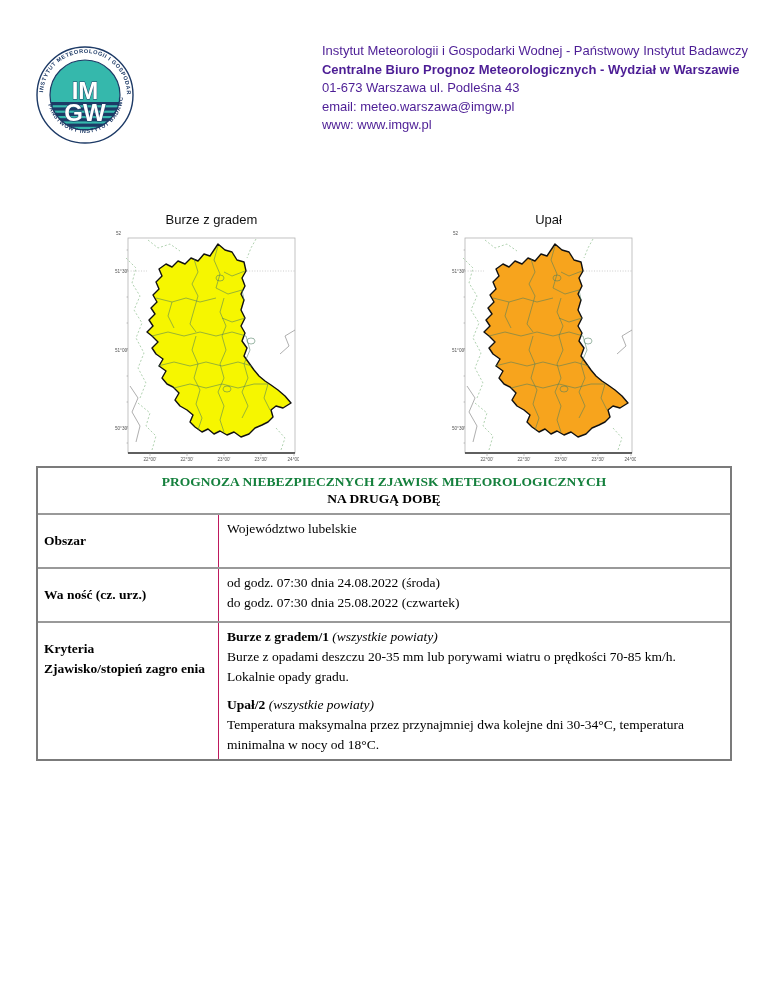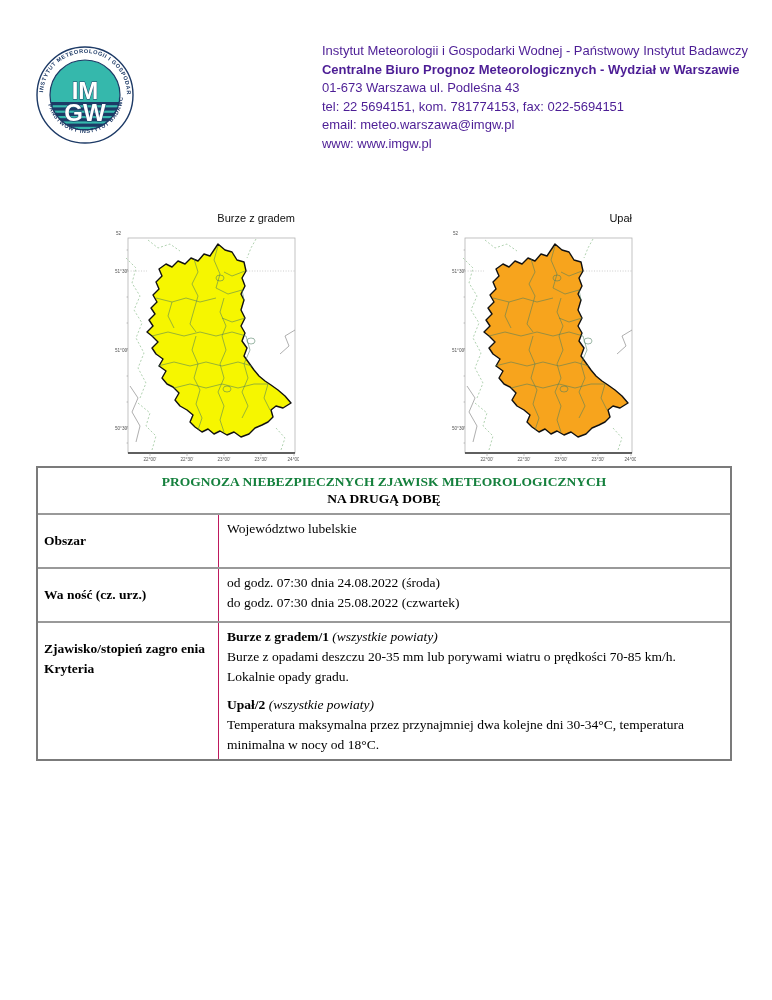--- a/index.html
+++ b/index.html
@@ -7,22 +7,22 @@
         font-family:"Liberation Sans",sans-serif;overflow:hidden;}
 
   
   .logo-wrap{position:absolute;left:34px;top:44px;width:102px;height:102px;}
   .header-block{position:absolute;top:42px;right:24px;text-align:left;
         font-size:13px;line-height:18.5px;color:#4c1d95;}
   .header-block .bold{font-weight:bold;}
 
   
   .map-box{position:absolute;width:200px;}
-  .map-title{position:absolute;top:0;width:167px;text-align:right;
-        font-size:11px;color:#111;}
+  .map-title{position:absolute;top:0;width:167px;text-align:center;
+        font-size:13px;color:#111;}
   .map-svg{position:absolute;top:16px;left:0;}
   #map-left{left:114px;top:212px;}
   #map-right{left:451px;top:212px;}
   .map-title{left:14px;}
   .frame{fill:none;stroke:#b3b3b3;stroke-width:0.8;}
   .axis{stroke:#333;stroke-width:1.3;}
   .region-outline{stroke:#111;stroke-width:1.4;stroke-linejoin:round;}
   .powiat{fill:none;stroke:#4b7d5e;stroke-width:0.55;}
   .neighbor{fill:none;stroke:#8fbf8f;stroke-width:0.7;stroke-dasharray:2,2;}
   .river{fill:none;stroke:#9a9a9a;stroke-width:0.8;}
@@ -80,21 +80,20 @@
       <text class="monogram" x="51" y="77" font-size="24" text-anchor="middle">GW</text>
       <text class="ringtext"><textPath href="#arcTop" startOffset="2%">INSTYTUT METEOROLOGII I GOSPODARKI WODNEJ</textPath></text>
       <text class="ringtext"><textPath href="#arcBot" startOffset="8%">PAŃSTWOWY INSTYTUT BADAWCZY</textPath></text>
     </svg>
   </div>
 
   <div class="header-block">
     <div>Instytut Meteorologii i Gospodarki Wodnej - Państwowy Instytut Badawczy</div>
     <div class="bold">Centralne Biuro Prognoz Meteorologicznych - Wydział w Warszawie</div>
     <div>01-673 Warszawa ul. Podleśna 43</div>
-    <div>tel: 22 5694151, kom. 781774153, fax: 022-5694151</div>
     <div>email: meteo.warszawa@imgw.pl</div>
     <div>www: www.imgw.pl</div>
   </div>
 
   <div class="map-box" id="map-left">
     <div class="map-title">Burze z gradem</div>
     <svg class="map-svg" width="185" height="235" viewBox="-14 -10 185 235">
       <rect class="frame" x="0" y="0" width="167" height="215"></rect>
 
       <path class="neighbor" d="M -2,20 L 8,30 L 4,45 L 12,58 L 6,72 L 14,85 L 8,100 L 16,115 L 10,130 L 18,145 L 12,160"></path>
@@ -245,22 +244,22 @@
     <div class="t-row">
       <div class="t-left">Wa ność (cz. urz.)</div>
       <div class="t-right">
         <div>od godz. 07:30 dnia 24.08.2022 (środa)</div>
         <div>do godz. 07:30 dnia 25.08.2022 (czwartek)</div>
       </div>
     </div>
 
     <div class="t-row">
       <div class="t-left">
+        <div>Kryteria</div>
         <div>Zjawisko/stopień zagro enia</div>
-        <div>Kryteria</div>
       </div>
       <div class="t-right">
         <div><span class="b">Burze z gradem/1</span> <span class="i">(wszystkie powiaty)</span></div>
         <div>Burze z opadami deszczu 20-35 mm lub porywami wiatru o prędkości 70-85 km/h. Lokalnie opady gradu.</div>
         <div class="spacer-line"></div>
         <div><span class="b">Upał/2</span> <span class="i">(wszystkie powiaty)</span></div>
         <div>Temperatura maksymalna przez przynajmniej dwa kolejne dni 30-34°C, temperatura minimalna w nocy od 18°C.</div>
       </div>
     </div>
 

